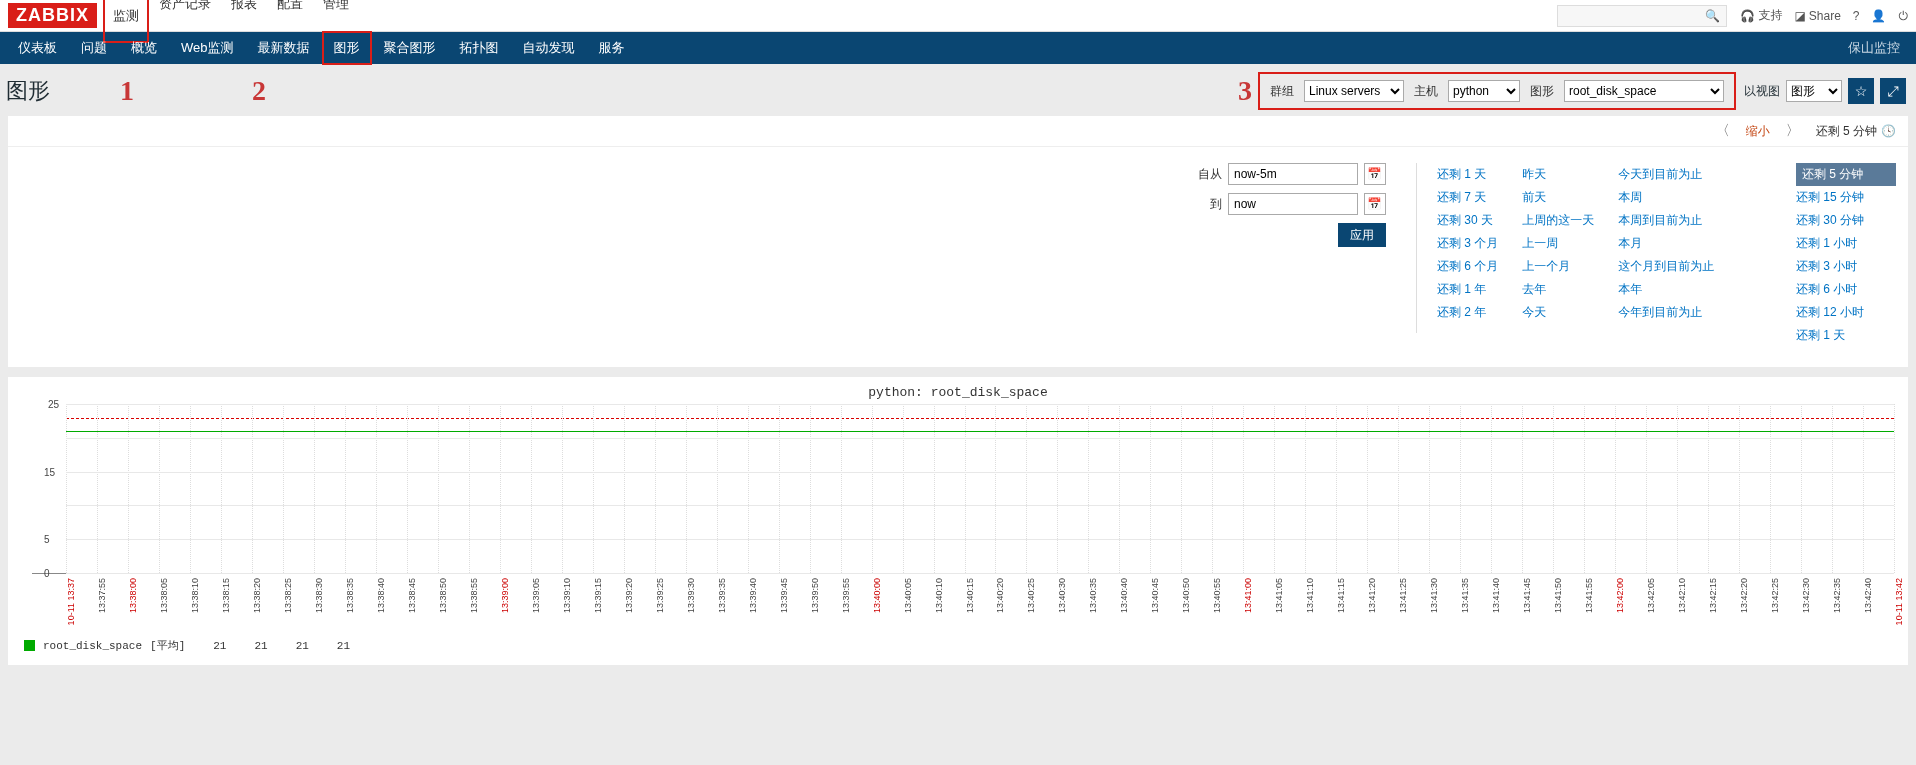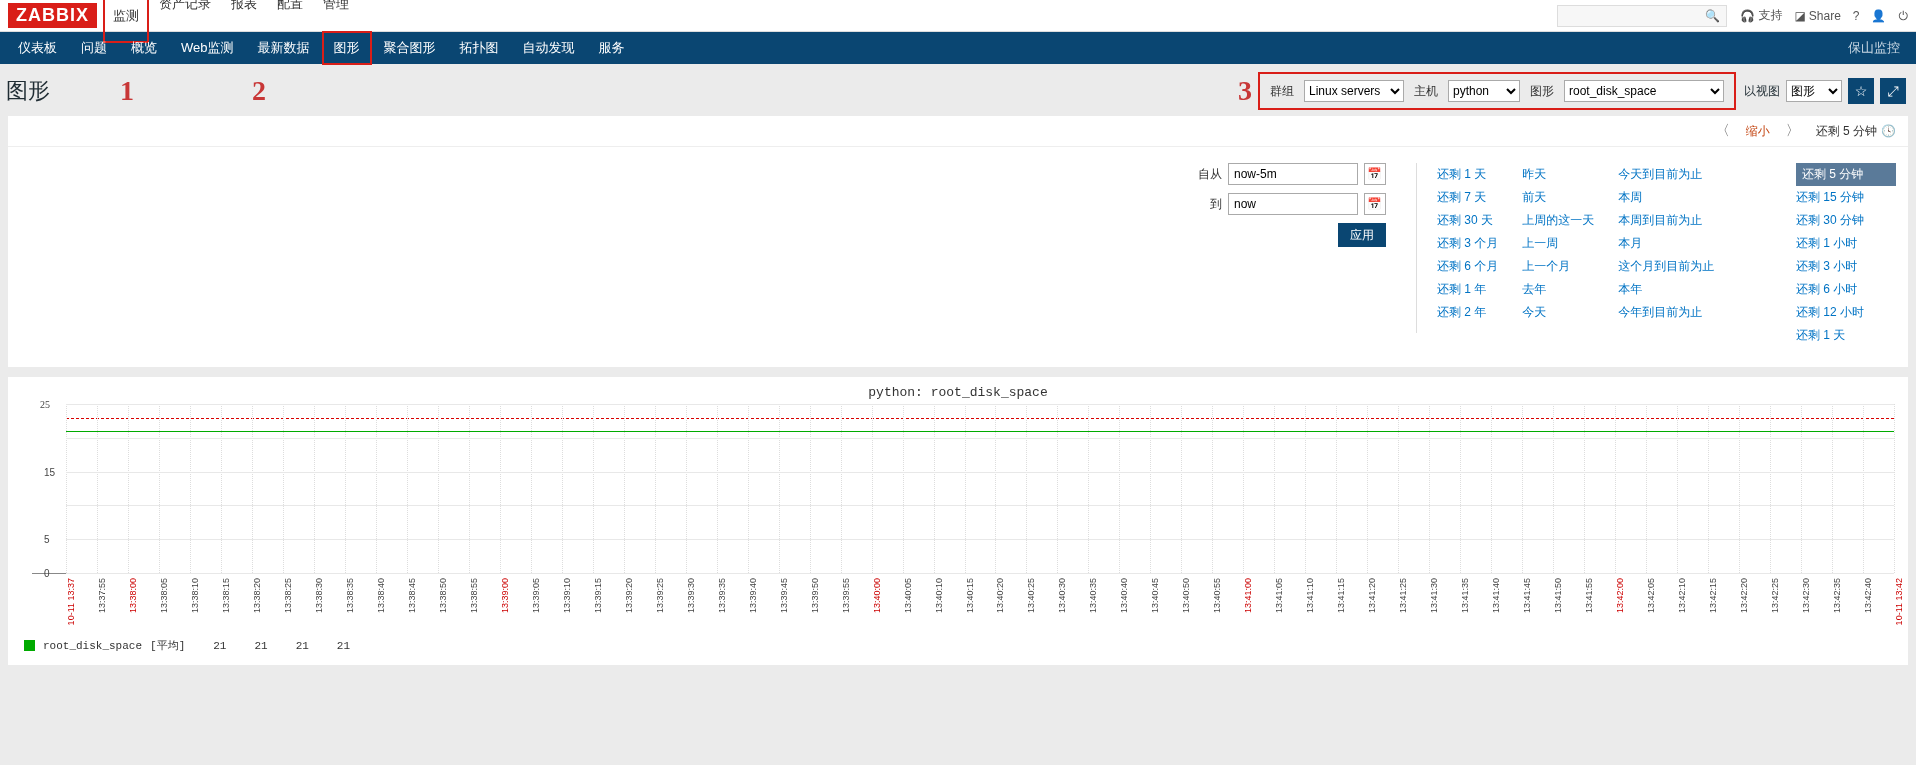--- a/index.html
+++ b/index.html
@@ -269,21 +269,21 @@
         <div class="v-grid" style="left: 100%;"></div>
       </div>
   <div class="y-tick" style="left: 12px; top: 100%;">0</div>
       <div class="h-grid" style="top: 100%;"></div>
       <div class="y-tick" style="left: 12px; top: 80%;">5</div>
       <div class="h-grid" style="top: 80%;"></div>
       <div class="h-grid" style="top: 60%;"></div>
       <div class="y-tick" style="left: 12px; top: 40%;">15</div>
       <div class="h-grid" style="top: 40%;"></div>
       <div class="h-grid" style="top: 20%;"></div>
-      <div class="y-tick" style="left: 8px; top: 0%; font-family: Liberation Serif, serif;">25</div>
+      <div class="y-tick" style="left: 16px; top: 0%;">25</div>
       <div class="h-grid" style="top: 0%;"></div>
     </div>
   <div class="x-axis" id="x-axis">
       <div class="x-tick red" style="left: 0%;">10-11 13:37</div>
       <div class="x-tick" style="left: 1.69492%;">13:37:55</div>
       <div class="x-tick red" style="left: 3.38983%;">13:38:00</div>
       <div class="x-tick" style="left: 5.08475%;">13:38:05</div>
       <div class="x-tick" style="left: 6.77966%;">13:38:10</div>
       <div class="x-tick" style="left: 8.47458%;">13:38:15</div>
       <div class="x-tick" style="left: 10.1695%;">13:38:20</div>

